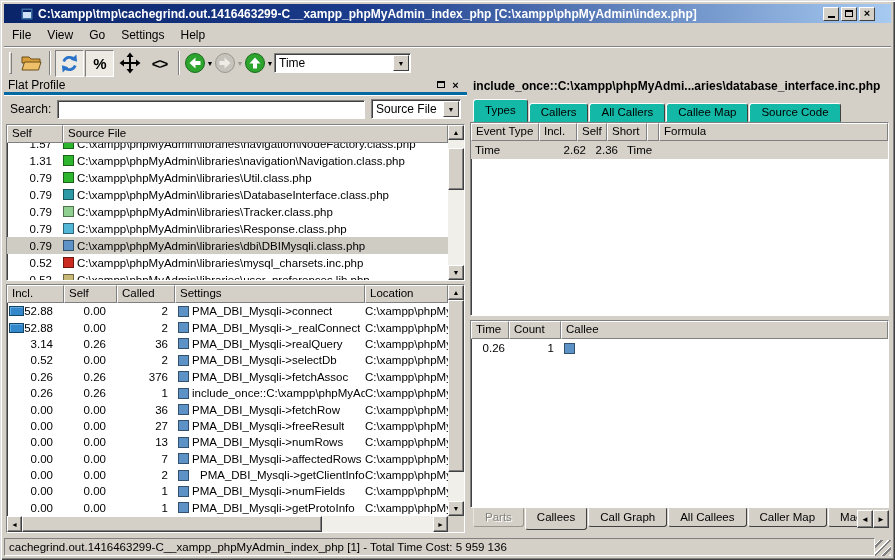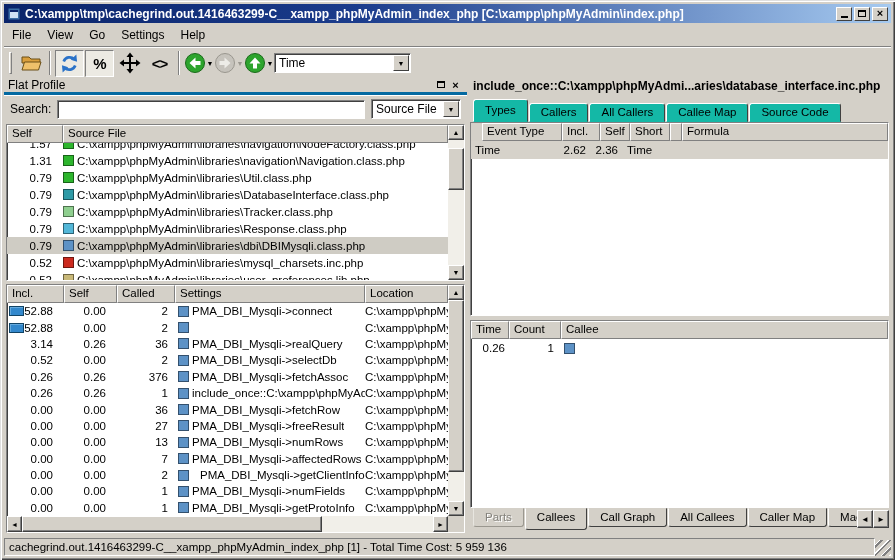--- a/index.html
+++ b/index.html
@@ -5,21 +5,21 @@
   * { box-sizing: border-box; }
   html,body { margin:0; padding:0; background:#fff; }
   body, .window { font-family: "Liberation Sans", "DejaVu Sans", sans-serif; font-size:12px; color:#000; }
 
   .window { position:relative; width:895px; height:560px; background:#d4d0c8;
     box-shadow: inset 1px 1px 0 #dfdfdf, inset 2px 2px 0 #ffffff, inset -1px -1px 0 #404040, inset -2px -2px 0 #808080; }
 
   
   .titlebar { position:absolute; left:4px; top:4px; right:4px; height:19px;
     background:linear-gradient(90deg,#0a246a,#1b3c8c 40%,#a6caf0); color:#fff;
-    display:flex; align-items:center; gap:4px; padding:0 3px; overflow:hidden; }
+    display:flex; align-items:center; gap:4px; padding:0 16px; overflow:hidden; }
   .tb-title { font-weight:bold; font-size:12px; white-space:nowrap; overflow:hidden; flex:1; }
   .winbtns { display:flex; gap:2px; }
   .wbtn { width:16px; height:14px; background:#d4d0c8; border:1px solid; border-color:#fff #404040 #404040 #fff;
     display:flex; align-items:center; justify-content:center; padding:0; font-size:9px; line-height:9px; color:#000; }
   .g-min { width:7px; height:2px; background:#000; margin-top:7px; }
   .g-max { width:8px; height:7px; border:1px solid #000; border-top-width:2px; }
   .g-close { font-weight:bold; font-size:11px; }
 
   
   .menubar { position:absolute; left:4px; top:25px; right:4px; height:20px; display:flex; align-items:center; }
@@ -357,20 +357,21 @@
                     <span>52.88</span>
                   </div>
                   <div class="c num" style="width: 53px; padding-right: 11px;">
                     <span>0.00</span>
                   </div>
                   <div class="c num" style="width: 58px; padding-right: 7px;">
                     <span>2</span>
                   </div>
                   <div class="c" style="width: 190px;">
                     <span class="sq" style="background: rgb(93, 146, 198);"></span>
+                    <span class="txtclip">PMA_DBI_Mysqli-&gt;_realConnect</span>
                   </div>
                   <div class="c" style="flex: 1 1 0%;">
                     <span class="txtclip">C:\xampp\phpMyA</span>
                   </div>
                 </div>
                 <div class="frow">
                   <div class="c num" style="width: 57px; padding-right: 11px;">
                     <span>3.14</span>
                   </div>
                   <div class="c num" style="width: 53px; padding-right: 11px;">
@@ -592,21 +593,21 @@
 
     <div class="right-panel">
       <div class="rp-title">include_once::C:\xampp\phpMyAdmi...aries\database_interface.inc.php</div>
 
       <div class="rp-tabs">
           <span id="rp-tabs-dyn"><span class="tab active">Types</span><span class="tab">Callers</span><span class="tab">All Callers</span><span class="tab">Callee Map</span><span class="tab">Source Code</span></span>
         </div>
 
       <div class="rp-event sunkpanel">
         <div class="hdr-row" id="et-hdr">
-            <span class="hcell" style="width: 80px; margin-left: 11px;">Event Type</span>
+            <span class="hcell" style="width: 68px;">Event Type</span>
             <span class="hcell" style="width: 38px;">Incl.</span>
             <span class="hcell" style="width: 30px;">Self</span>
             <span class="hcell" style="width: 40px;">Short</span>
             <span class="hcell" style="width: 12px;"></span>
             <span class="hcell grow">Formula</span>
           </div>
         <div id="et-rows">
             <div class="drow sel">
               <div class="c" style="width: 80px; padding-left: 4px;">
                 <span>Time</span>

